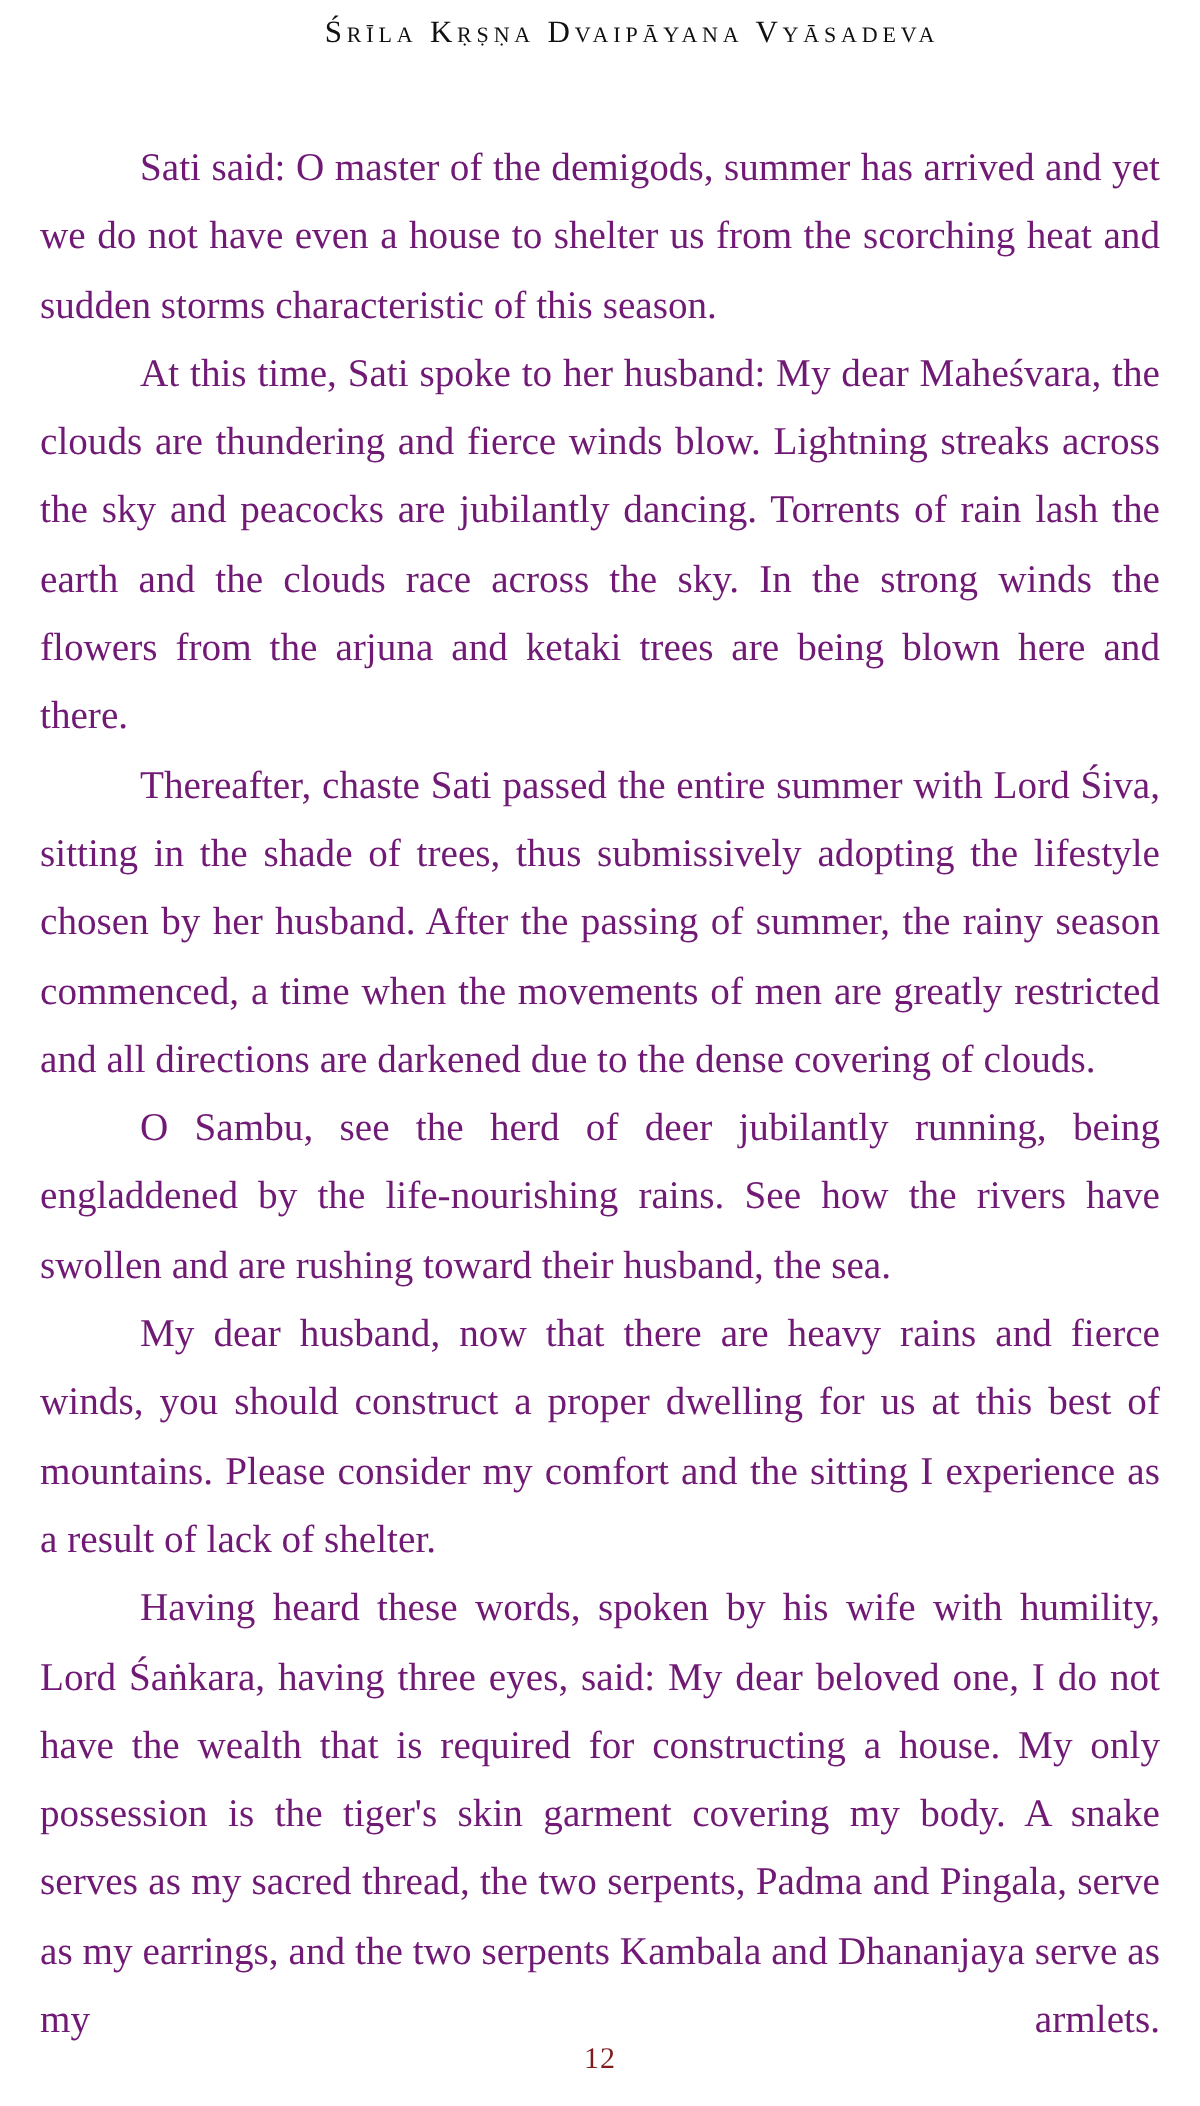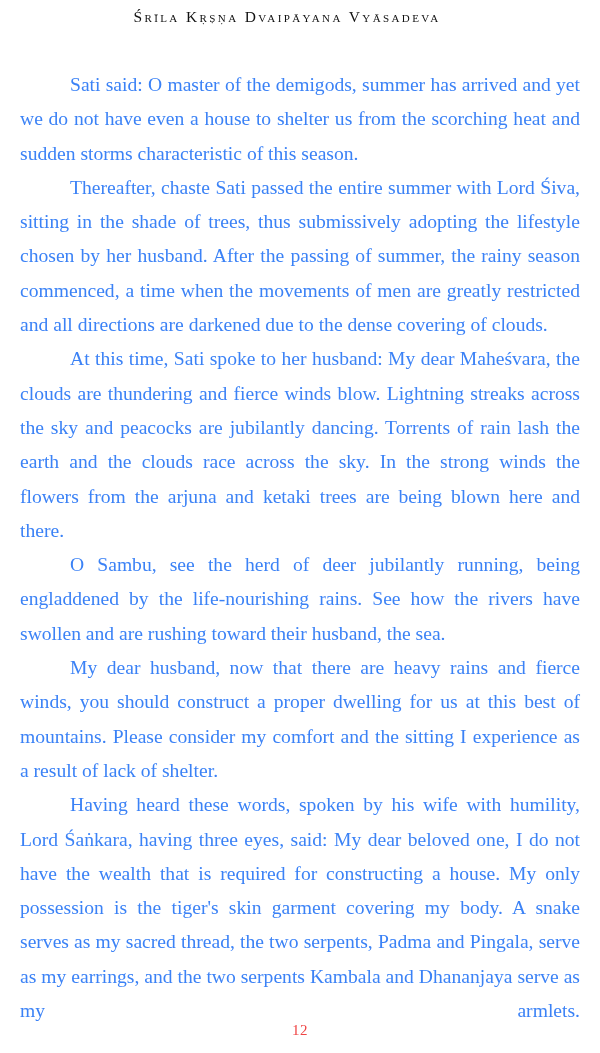--- a/index.html
+++ b/index.html
@@ -17,21 +17,21 @@
     width: 600px;
     height: 1053px;
     background: #ffffff;
     overflow: hidden;
     box-sizing: border-box;
   }
   
   .running-head {
     position: absolute;
     top: 8px;
-    left: 7px;
+    left: 36px;
     width: 560px;
     text-align: center;
     font-family: "Liberation Serif", "DejaVu Serif", serif;
     font-size: 15.5px;
     font-variant: small-caps;
     letter-spacing: 2.4px;
     color: #111111;
     white-space: nowrap;
     line-height: 1.2;
   }
@@ -42,50 +42,50 @@
     left: 20px;
     width: 560px;
   }
   .para {
     margin: 0;
     text-indent: 50px;
     text-align: justify;
     text-justify: inter-word;
     font-size: 19.6px;
     line-height: 34.3px;
-    color: #3b82f6;
+    color: #701a75;
     -webkit-font-smoothing: antialiased;
     hyphens: none;
   }
   .para:last-child {
     text-align-last: justify;
   }
   
   .folio {
     position: absolute;
     top: 1022px;
     left: 0;
     width: 600px;
     text-align: center;
     font-size: 15px;
-    color: #ef4444;
+    color: #7f1d1d;
     letter-spacing: 0.5px;
   }
 </style>
 </head>
 <body>
 
 <div class="page">
 
   <div class="running-head">Śrīla Kṛṣṇa Dvaipāyana Vyāsadeva</div>
 
   <div class="text-block">
     <p class="para">Sati said: O master of the demigods, summer has arrived and yet we do not have even a house to shelter us from the scorching heat and sudden storms characteristic of this season.</p>
+    <p class="para">At this time, Sati spoke to her husband: My dear Maheśvara, the clouds are thundering and fierce winds blow. Lightning streaks across the sky and peacocks are jubilantly dancing. Torrents of rain lash the earth and the clouds race across the sky. In the strong winds the flowers from the arjuna and ketaki trees are being blown here and there.</p>
     <p class="para">Thereafter, chaste Sati passed the entire summer with Lord Śiva, sitting in the shade of trees, thus submissively adopting the lifestyle chosen by her husband. After the passing of summer, the rainy season commenced, a time when the movements of men are greatly restricted and all directions are darkened due to the dense covering of clouds.</p>
-    <p class="para">At this time, Sati spoke to her husband: My dear Maheśvara, the clouds are thundering and fierce winds blow. Lightning streaks across the sky and peacocks are jubilantly dancing. Torrents of rain lash the earth and the clouds race across the sky. In the strong winds the flowers from the arjuna and ketaki trees are being blown here and there.</p>
     <p class="para">O Sambu, see the herd of deer jubilantly running, being engladdened by the life-nourishing rains. See how the rivers have swollen and are rushing toward their husband, the sea.</p>
     <p class="para">My dear husband, now that there are heavy rains and fierce winds, you should construct a proper dwelling for us at this best of mountains. Please consider my comfort and the sitting I experience as a result of lack of shelter.</p>
     <p class="para">Having heard these words, spoken by his wife with humility, Lord Śaṅkara, having three eyes, said: My dear beloved one, I do not have the wealth that is required for constructing a house. My only possession is the tiger's skin garment covering my body. A snake serves as my sacred thread, the two serpents, Padma and Pingala, serve as my earrings, and the two serpents Kambala and Dhananjaya serve as my armlets.</p>
   </div>
 
   <div class="folio">12</div>
 
 </div>
 
 </body></html>

